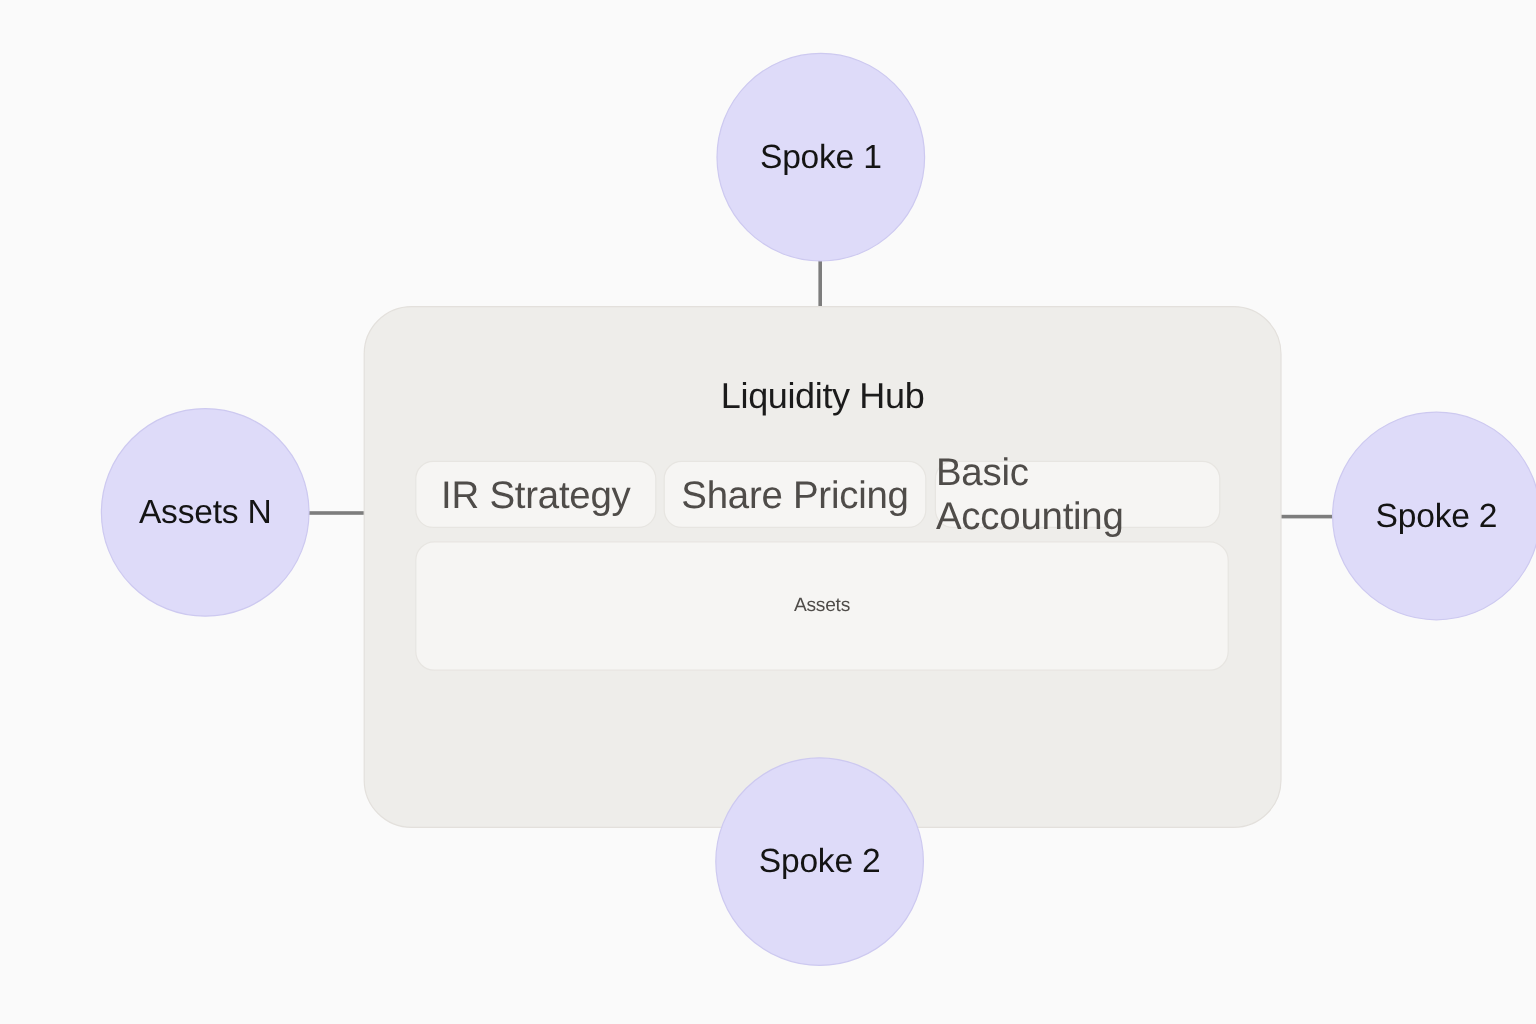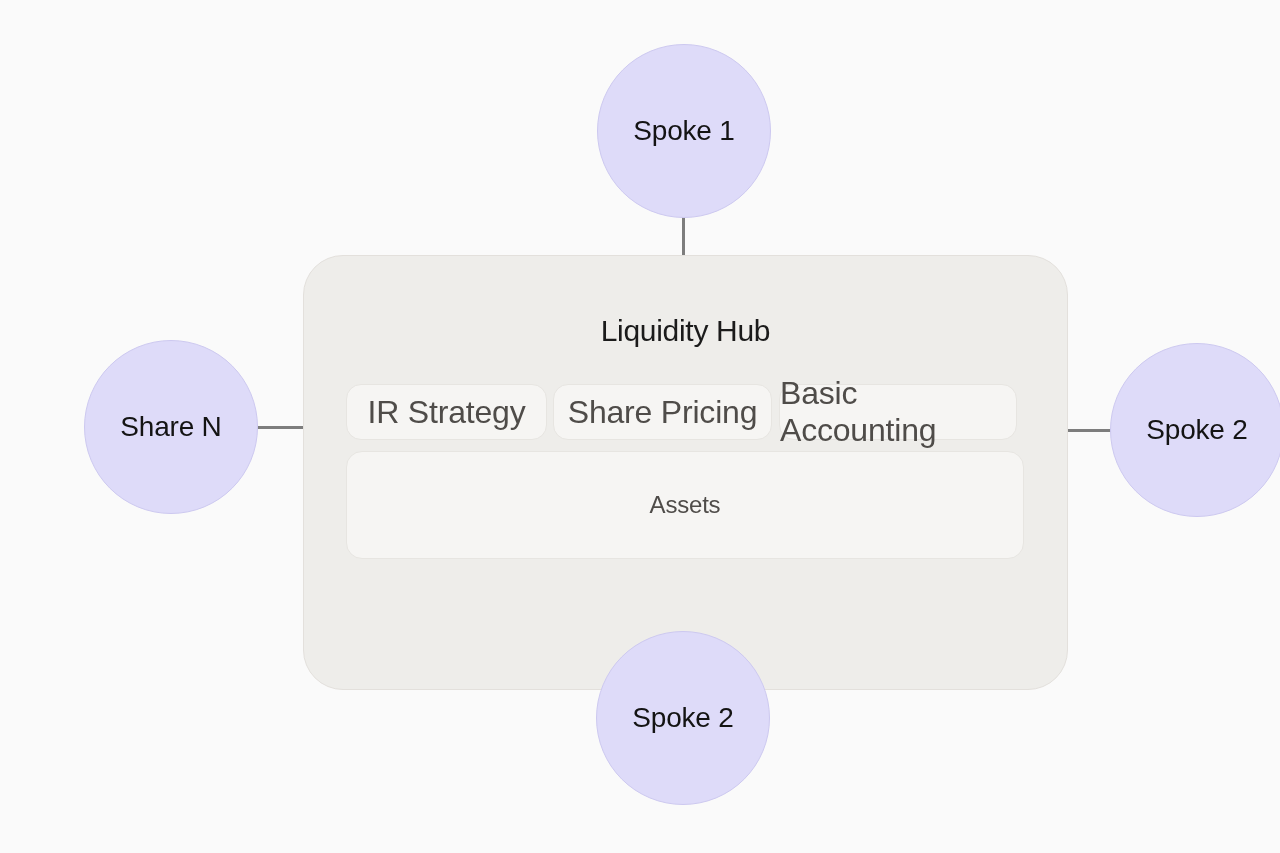--- a/index.html
+++ b/index.html
@@ -65,21 +65,21 @@
     top: 195px;
     width: 678px;
     height: 108px;
     box-sizing: border-box;
     background: var(--chip-fill, #f6f5f3);
     border: 1px solid var(--chip-border, #e7e5e1);
     border-radius: 16px;
     display: flex;
     align-items: center;
     justify-content: center;
-    font-size: 24px;
+    font-size: 16px;
     color: var(--chip-text, #4f4c49);
     letter-spacing: -0.2px;
   }
   .spoke {
     position: absolute;
     width: 174px;
     height: 174px;
     box-sizing: border-box;
     background: var(--spoke-fill, #dedbf9);
     border: 1px solid var(--spoke-border, #cdc9f0);
@@ -115,15 +115,15 @@
     <div class="hub-title">Liquidity Hub</div>
     <div class="chip chip-1">IR Strategy</div>
     <div class="chip chip-3">Basic Accounting</div>
     <div class="chip chip-2">Share Pricing</div>
     <div class="assets-box">Assets</div>
   </div>
 
   <div class="spoke spoke-top">Spoke 1</div>
   <div class="spoke spoke-right">Spoke 2</div>
   <div class="spoke spoke-bottom">Spoke 2</div>
-  <div class="spoke spoke-left">Share N</div>
+  <div class="spoke spoke-left">Assets N</div>
 
 </div>
 
 </body></html>

